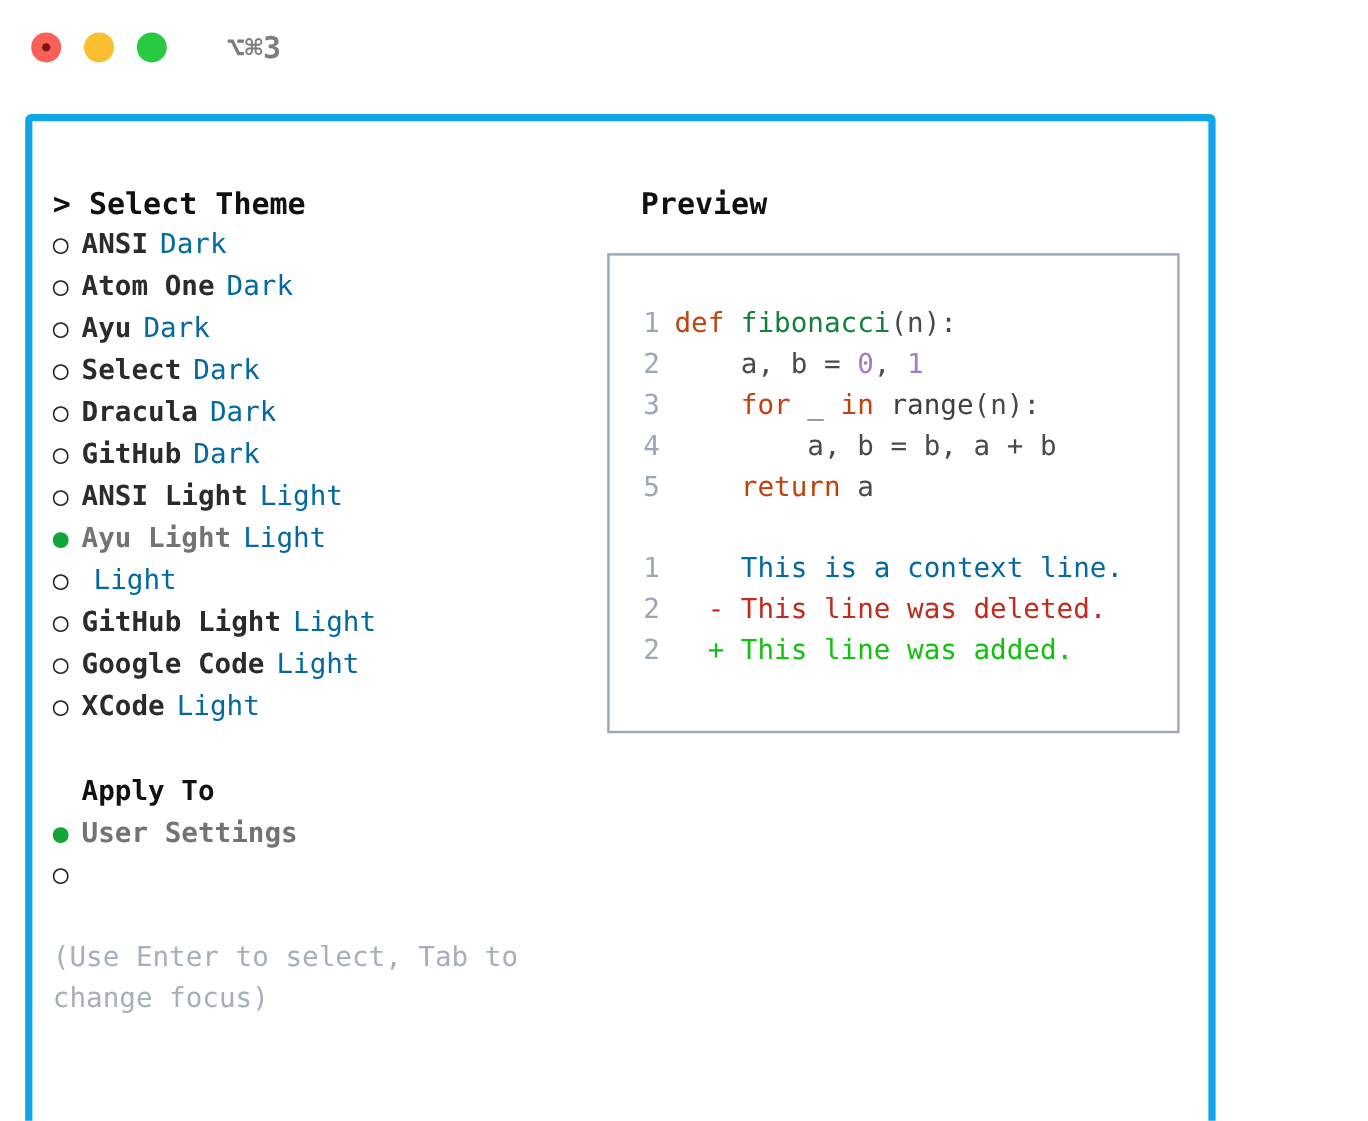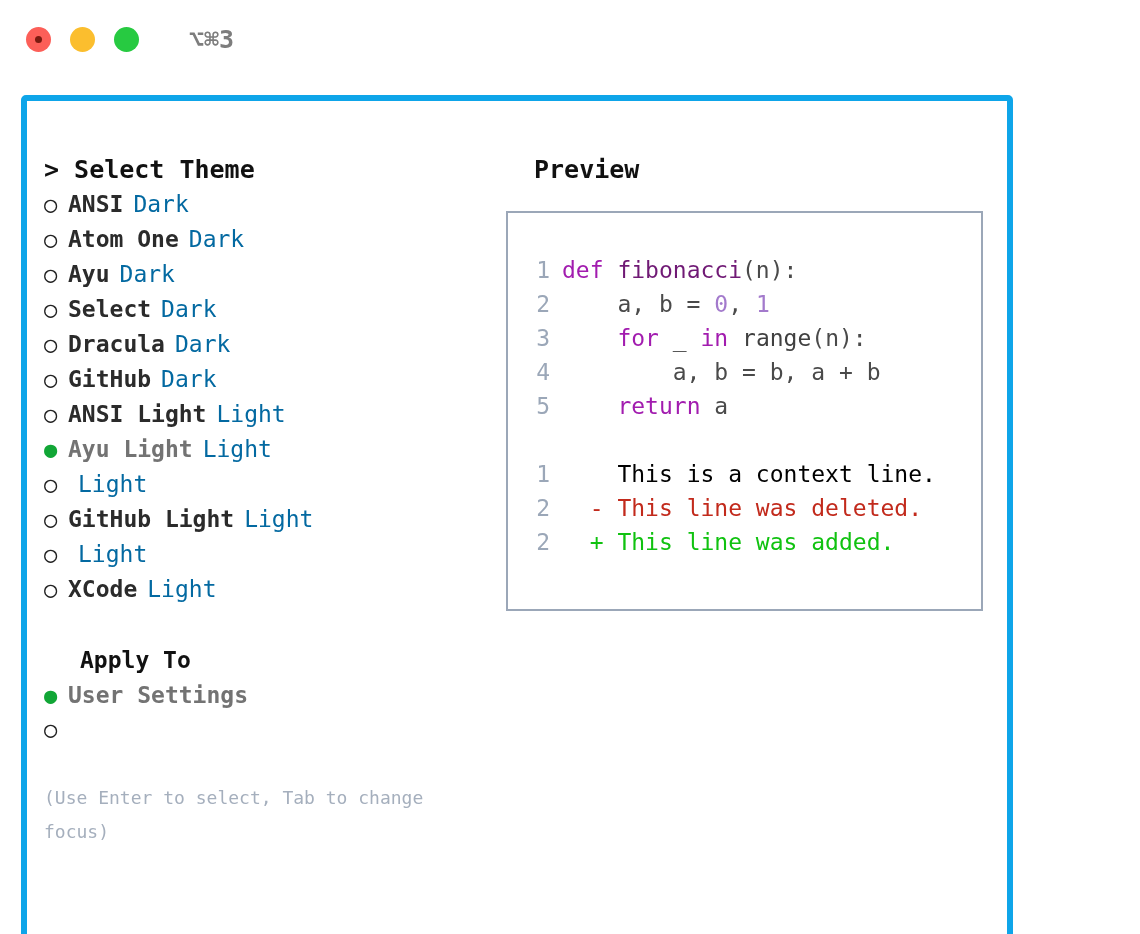--- a/index.html
+++ b/index.html
@@ -142,28 +142,27 @@
     margin-left: 10px;
   }
 
   .group-head {
     display: flex;
     align-items: baseline;
     line-height: 34px;
     font-size: 23px;
     margin-top: 36px;
     white-space: pre;
-    gap: 12px;
   }
   .group-head .bullet { color: transparent; }
   .group-head .opt-label { color: #111111; }
 
   .hint {
     margin-top: 34px;
-    font-size: 18px;
+    font-size: 23px;
     line-height: 34px;
     color: #a5afbd;
     width: 420px;
   }
 
   
   .preview-box {
     position: absolute;
     left: 479px;
     top: 110px;
@@ -181,29 +180,29 @@
     white-space: pre;
   }
   .code-line { display: block; white-space: pre; }
   .ln {
     display: inline-block;
     width: 22px;
     text-align: right;
     color: #9ba7b8;
     margin-right: 12px;
   }
-  .k   { color: #a21caf; }   
-  .fn  { color: #701a75; }   
+  .k   { color: #c2410c; }   
+  .fn  { color: #15803d; }   
   .num { color: #a37acc; }   
   .bi  { color: #404040; }   
   .id  { color: #4a4a4a; }   
 
   .blank-line { display: block; height: 34px; }
 
-  .ctx { color: #000000; text-align: center; }
+  .ctx { color: #0369a1; text-align: center; }
   .del { color: #c22a1c; }
   .add { color: #10c210; }
 </style>
 </head>
 <body>
 
 <div class="window">
 
   <div class="titlebar">
     <div class="lights">
@@ -224,21 +223,21 @@
             <li class="opt"><span class="bullet">○</span><span class="opt-label">ANSI</span><span class="opt-suffix">Dark</span></li>
             <li class="opt"><span class="bullet">○</span><span class="opt-label">Atom One</span><span class="opt-suffix">Dark</span></li>
             <li class="opt"><span class="bullet">○</span><span class="opt-label">Ayu</span><span class="opt-suffix">Dark</span></li>
             <li class="opt"><span class="bullet">○</span><span class="opt-label">Select</span><span class="opt-suffix">Dark</span></li>
             <li class="opt"><span class="bullet">○</span><span class="opt-label">Dracula</span><span class="opt-suffix">Dark</span></li>
             <li class="opt"><span class="bullet">○</span><span class="opt-label">GitHub</span><span class="opt-suffix">Dark</span></li>
             <li class="opt"><span class="bullet">○</span><span class="opt-label">ANSI Light</span><span class="opt-suffix">Light</span></li>
             <li class="opt selected"><span class="bullet">●</span><span class="opt-label">Ayu Light</span><span class="opt-suffix">Light</span></li>
             <li class="opt"><span class="bullet">○</span><span class="opt-suffix">Light</span></li>
             <li class="opt"><span class="bullet">○</span><span class="opt-label">GitHub Light</span><span class="opt-suffix">Light</span></li>
-            <li class="opt"><span class="bullet">○</span><span class="opt-suffix">Light</span></li>
+            <li class="opt"><span class="bullet">○</span><span class="opt-label">Google Code</span><span class="opt-suffix">Light</span></li>
             <li class="opt"><span class="bullet">○</span><span class="opt-label">XCode</span><span class="opt-suffix">Light</span></li>
           </ul>
 
         <div class="group-head">
           <span class="bullet">○</span>
           <span class="opt-label">Apply To</span>
         </div>
 
         <ul class="opt-list" id="apply-list">
             <li class="opt selected"><span class="bullet">●</span><span class="opt-label">User Settings</span></li>

